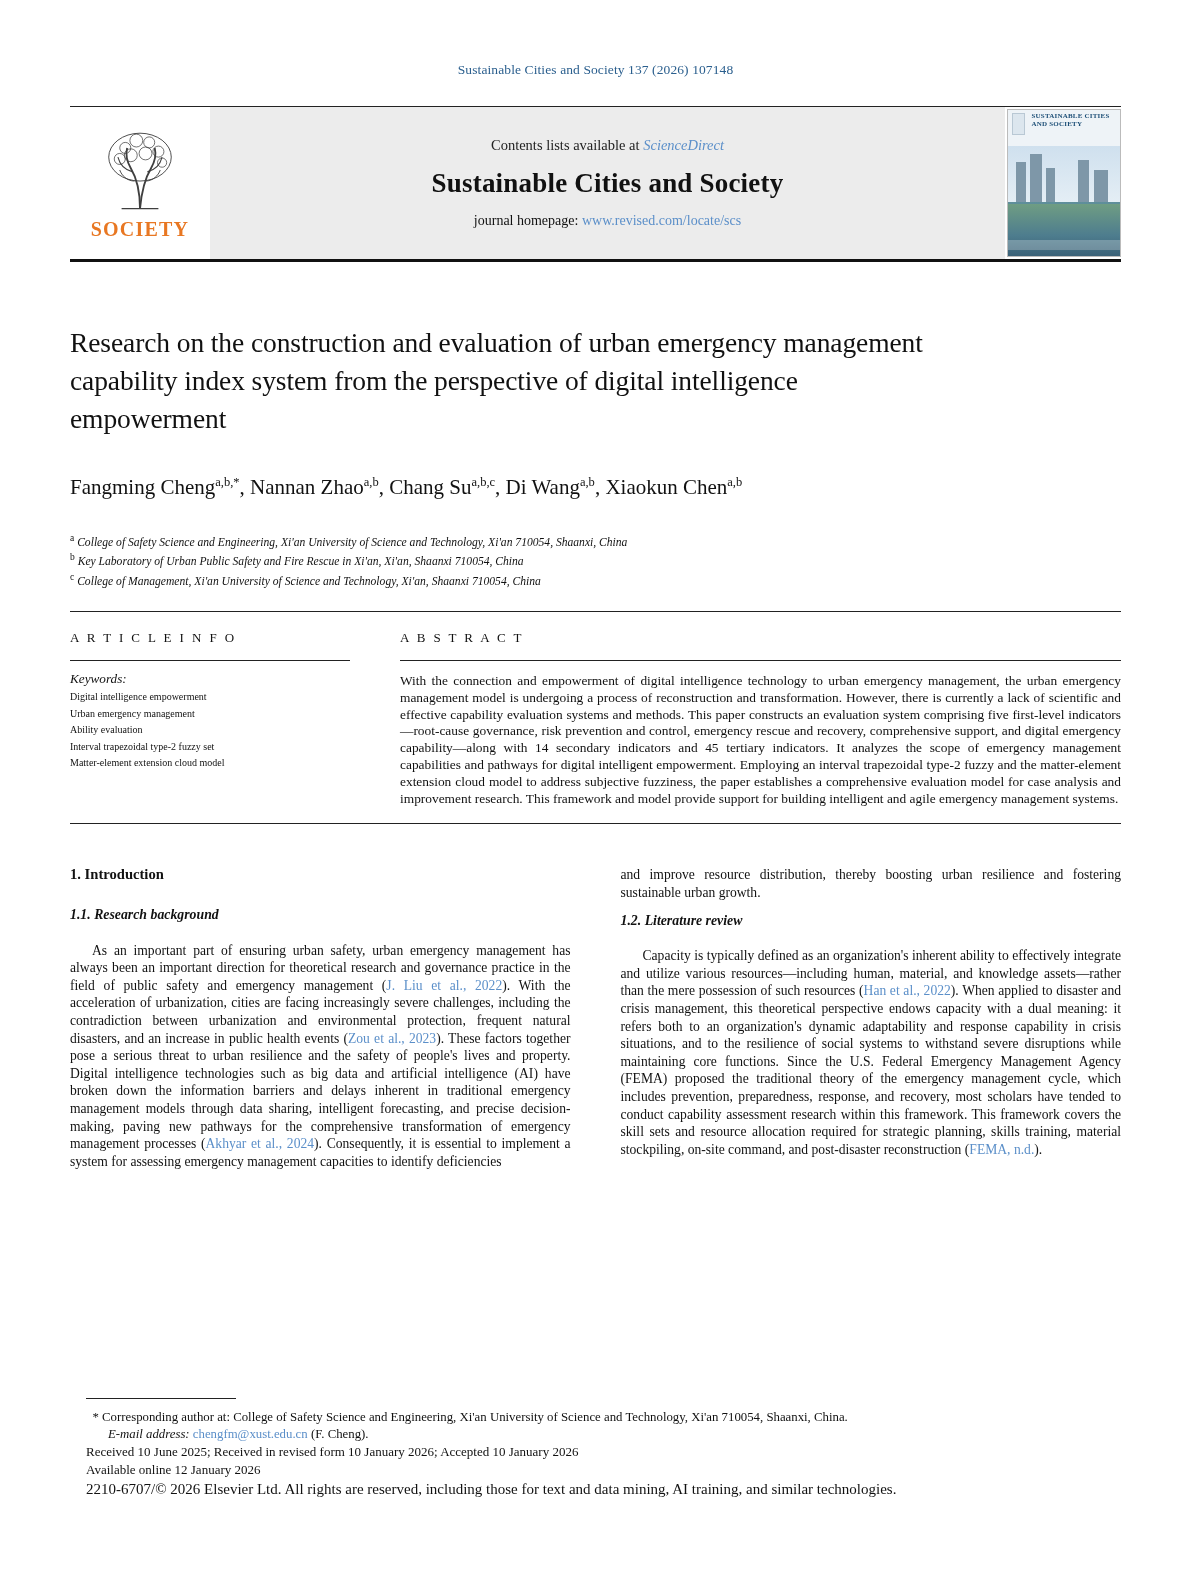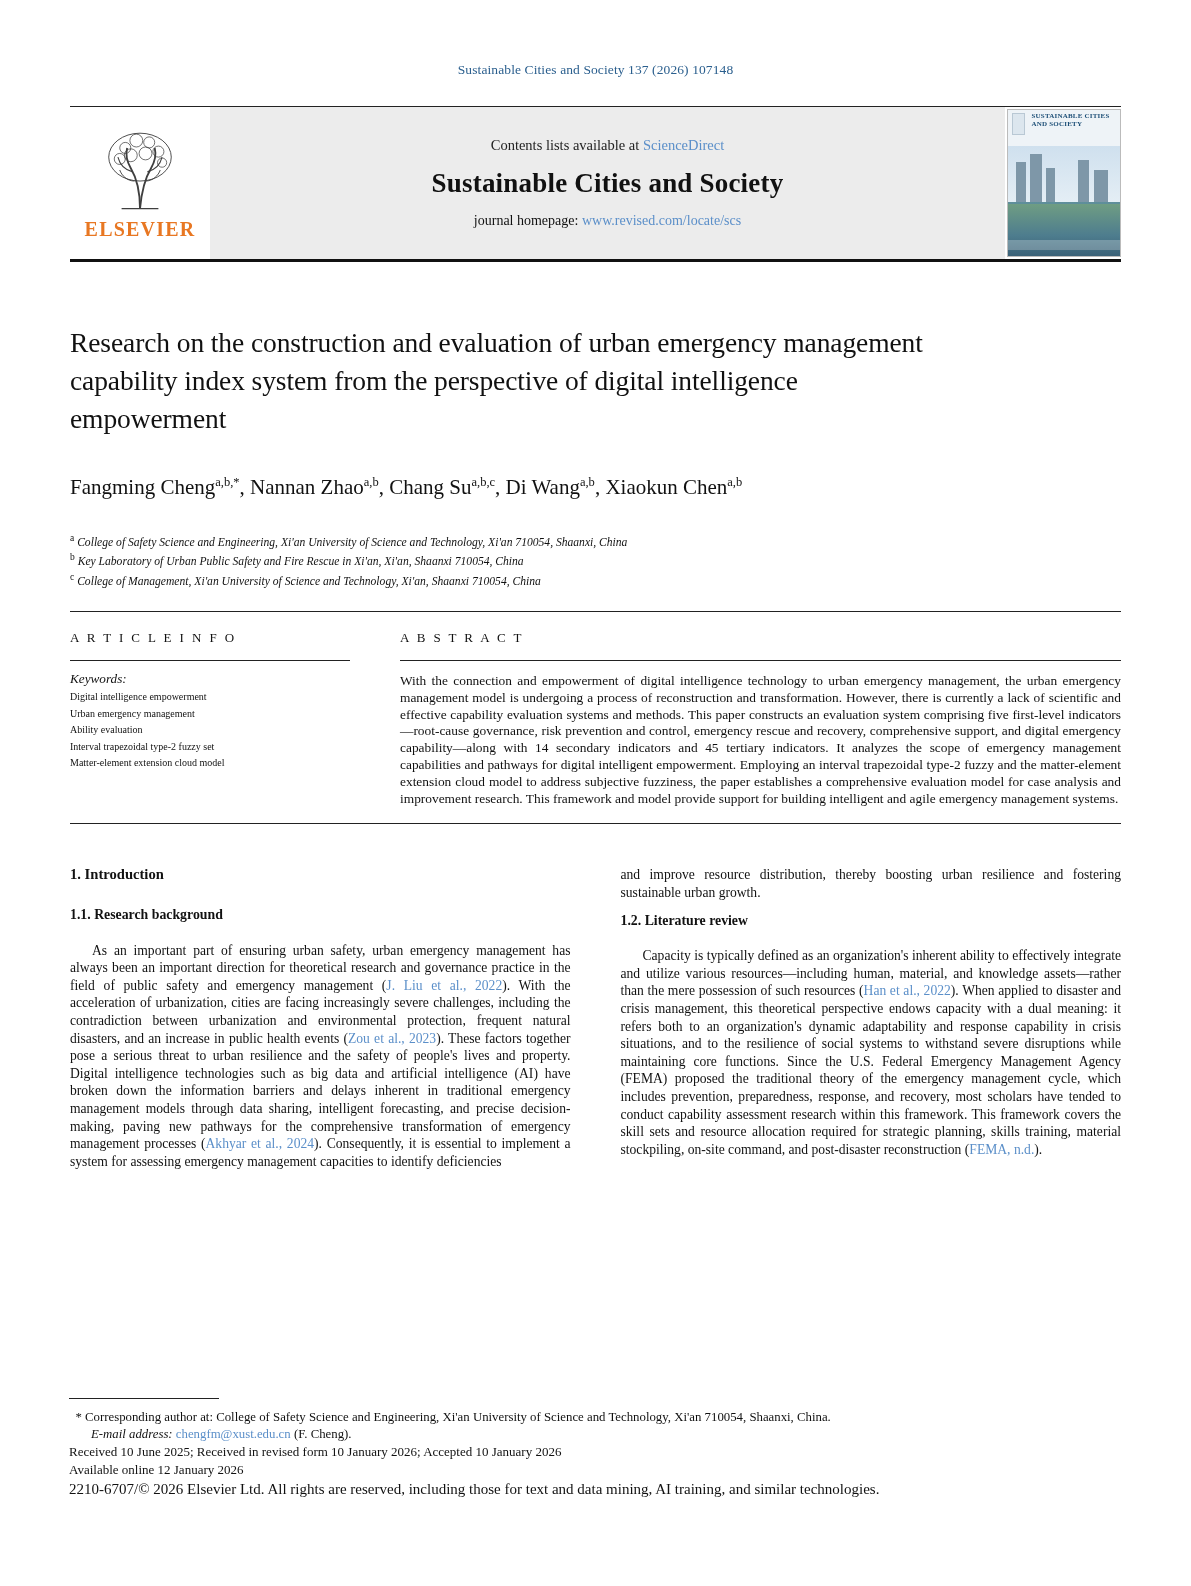--- a/index.html
+++ b/index.html
@@ -68,20 +68,21 @@
     justify-content: center;
     gap: 14px;
   }
   .contents-line {
     font-size: 14.5px;
     color: #222;
   }
   .contents-line a {
     color: #5b8fc9;
     text-decoration: none;
+    font-style: italic;
   }
   .journal-title {
     font-size: 27px;
     font-weight: bold;
     letter-spacing: .2px;
   }
   .homepage-line {
     font-size: 14px;
   }
   .homepage-line a {
@@ -229,36 +230,37 @@
     font-size: 13.6px;
     line-height: 17.6px;
     text-align: justify;
   }
   .h1 {
     font-weight: bold;
     font-size: 14.6px;
     margin-bottom: 22px;
   }
   .h2 {
+    font-style: italic;
     font-weight: bold;
     font-size: 13.8px;
     margin: 4px 0 18px 0;
   }
   .h2.first { margin-top: 0; }
   .para { margin: 0 0 10px 0; text-indent: 22px; }
   .para.noindent { text-indent: 0; }
   a.ref {
     color: #5b8fc9;
     text-decoration: none;
   }
 
   
   .footer {
     position: absolute;
-    left: 69px;
+    left: 86px;
     right: 70px;
     bottom: 88px;
     font-size: 13px;
     line-height: 17.5px;
   }
   .footer-rule {
     width: 150px;
     border-top: 1px solid #222;
     margin-bottom: 10px;
   }
@@ -294,21 +296,21 @@
             <circle cx="46" cy="18" r="7"></circle>
           <circle cx="60" cy="20" r="6"></circle>
             <circle cx="70" cy="30" r="6"></circle>
           <circle cx="28" cy="38" r="6"></circle>
             <circle cx="74" cy="42" r="5"></circle>
           <circle cx="40" cy="34" r="7"></circle>
             <circle cx="56" cy="32" r="7"></circle>
         </g>
         <path d="M30 92 H70" stroke="#3f3f3f" stroke-width="1.5"></path>
       </svg>
-      <div class="elsevier-word">ELSEVIER</div>
+      <div class="elsevier-word">SOCIETY</div>
     </div>
 
     <div class="masthead-center">
       <div class="contents-line">
         <span>Contents lists available at </span><a href="#">ScienceDirect</a>
       </div>
       <div class="journal-title">Sustainable Cities and Society</div>
       <div class="homepage-line">
         <span>journal homepage: </span><a href="#">www.revised.com/locate/scs</a>
       </div>

